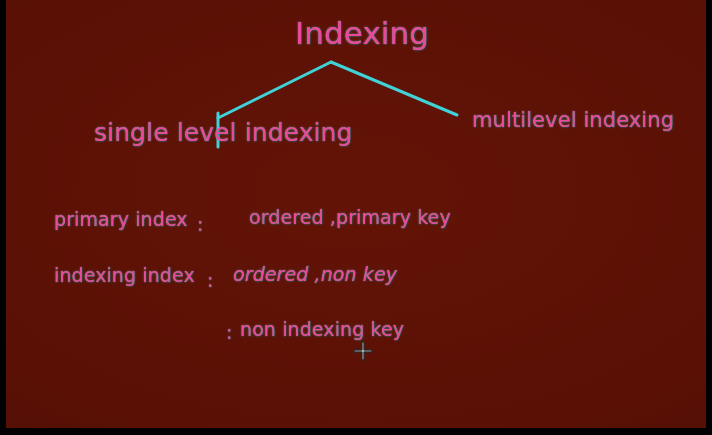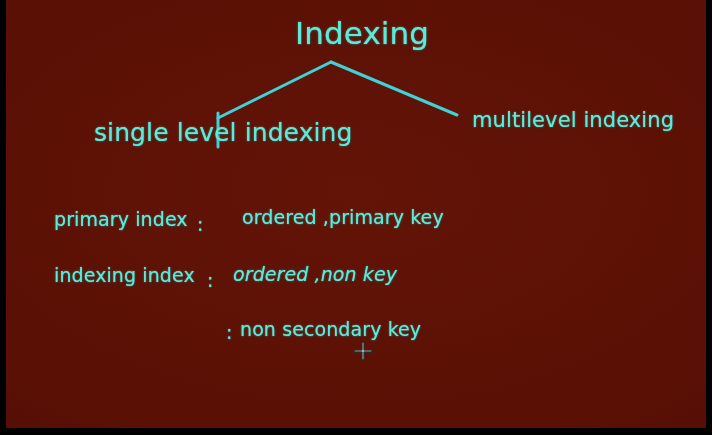--- a/index.html
+++ b/index.html
@@ -28,21 +28,21 @@
     inset: 0;
     pointer-events: none;
     background:
       radial-gradient(ellipse 120% 110% at 50% 45%,
         rgba(120,28,10,0.30) 0%,
         rgba(90,16,5,0.0) 55%,
         rgba(28,4,2,0.35) 100%);
   }
   .ink {
     position: absolute;
-    color: #5eead4;
+    color: #ec4899;
     white-space: nowrap;
     text-shadow:
       0 0 1px rgba(99,217,218,0.75),
       0 0 3px rgba(70,190,195,0.35),
       1px 1px 0 rgba(20,60,62,0.45);
     letter-spacing: 0.1px;
   }
   #title {
     left: 289px;
     top: 15px;
@@ -64,21 +64,21 @@
     font-size: 19px;
   }
   .row-colon {
     font-size: 19px;
   }
   .row-value {
     font-size: 19px;
   }
   #row1-label { left: 48px; top: 208px; text-align: right; }
   #row1-colon { left: 191px; top: 213px; }
-  #row1-value { left: 236px; top: 206px; }
+  #row1-value { left: 243px; top: 206px; }
 
   #row2-label { left: 48px; top: 264px; }
   #row2-colon { left: 201px; top: 269px; }
   #row2-value { left: 227px; top: 263px; font-style: italic; }
 
   #row3-label { left: 48px; top: 321px; }
   #row3-colon { left: 220px; top: 321px; }
   #row3-value { left: 234px; top: 318px; }
 
   #tree-svg {
@@ -134,21 +134,21 @@
 
     <div class="ink row-label" id="row1-label">primary index</div>
     <div class="ink row-colon" id="row1-colon">:</div>
     <div class="ink row-value" id="row1-value">ordered ,primary key</div>
 
     <div class="ink row-label" id="row2-label">indexing index</div>
     <div class="ink row-colon" id="row2-colon">:</div>
     <div class="ink row-value" id="row2-value">ordered ,non key</div>
 
     <div class="ink row-colon" id="row3-colon">:</div>
-    <div class="ink row-value" id="row3-value">non secondary key</div>
+    <div class="ink row-value" id="row3-value">non indexing key</div>
 
     <svg id="cursor" viewBox="0 0 24 24" xmlns="http://www.w3.org/2000/svg">
       <path d="M11 2 H13 V10 H21 V12 H13 V20 H11 V12 H3 V10 H11 Z" fill="#ffffff" stroke="#2b2b2b" stroke-width="1.4" stroke-linejoin="round"></path>
     </svg>
 
   </div>
 
   <div class="edge-strip" id="edge-left"></div>
   <div class="edge-strip" id="edge-right"></div>
   <div class="edge-strip" id="edge-bottom"></div>

